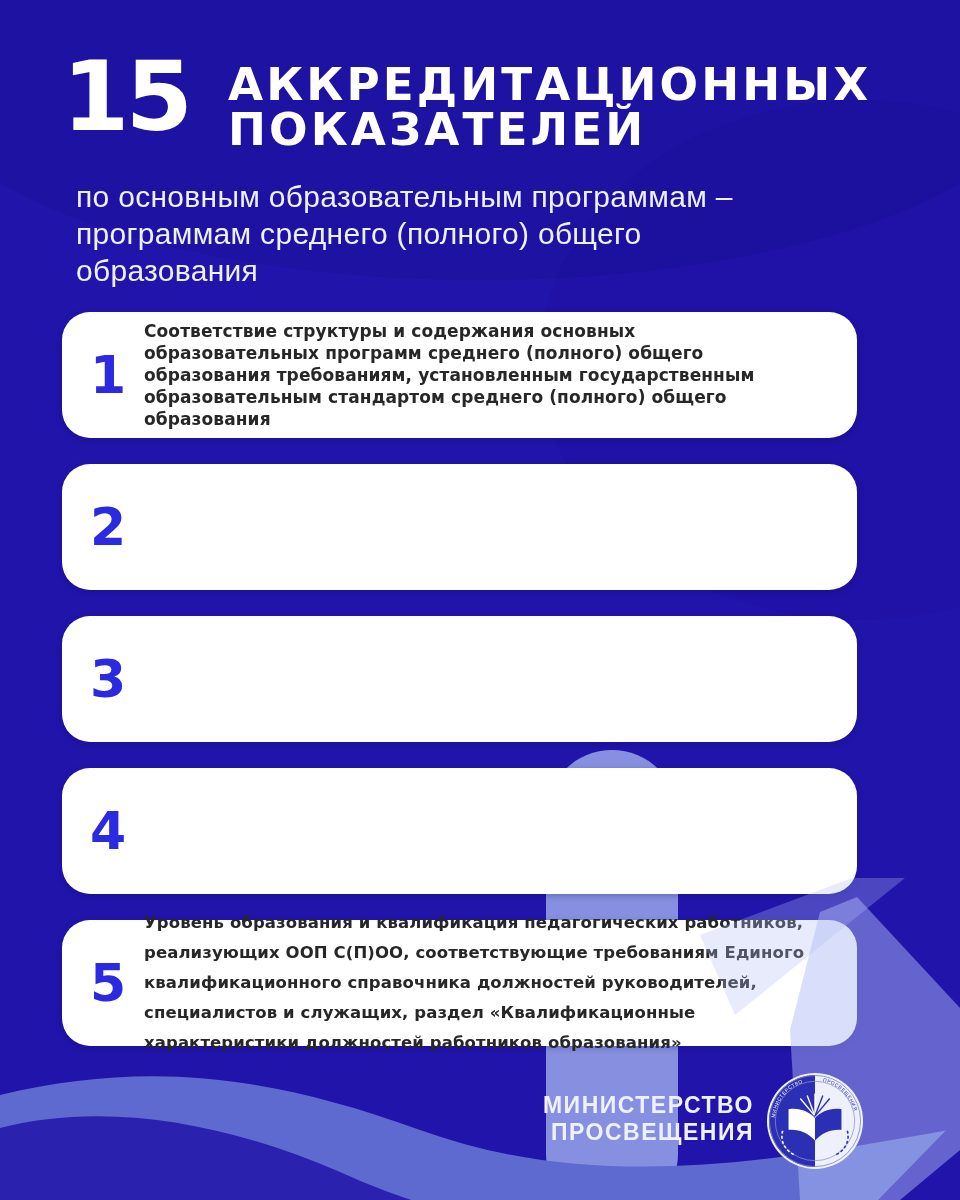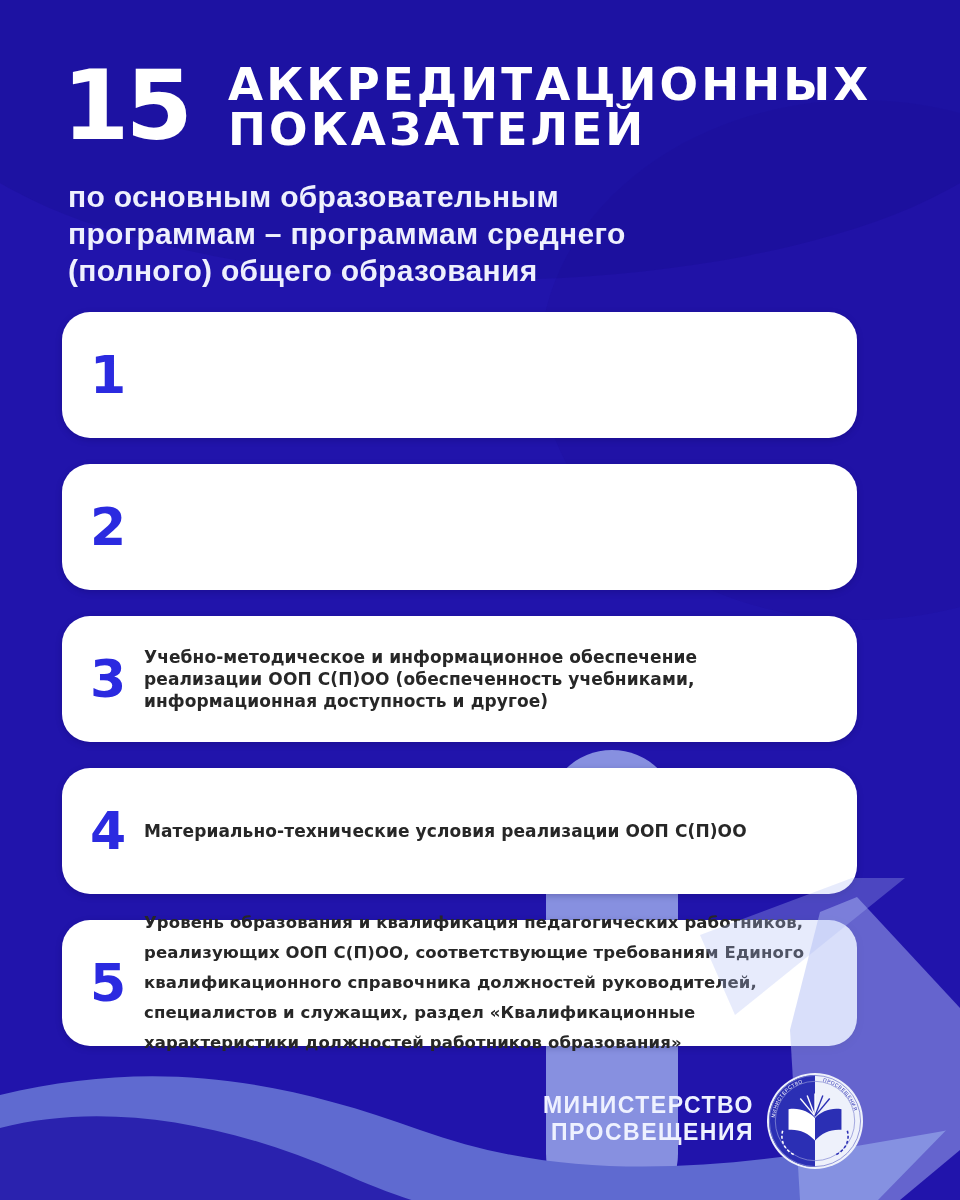--- a/index.html
+++ b/index.html
@@ -9,31 +9,31 @@
     background:#2114ab;
     font-family:"Liberation Sans",sans-serif;
   }
   .bg,.overlay{position:absolute;inset:0;width:100%;height:100%;pointer-events:none;}
   .overlay{z-index:5;}
 
   
   .count{
     position:absolute;left:62px;top:48px;z-index:2;
     font-family:"DejaVu Sans",sans-serif;font-weight:bold;
-    font-size:97px;line-height:1;letter-spacing:-4px;color:#ffffff;margin-top:9px;
+    font-size:97px;line-height:1;letter-spacing:-4px;color:#ffffff;
   }
   .title{
     position:absolute;left:228px;top:62px;z-index:2;
     font-family:"DejaVu Sans",sans-serif;font-weight:bold;
     font-size:44px;line-height:45px;letter-spacing:3px;color:#ffffff;
     transform:scaleX(1.03);transform-origin:left top;white-space:nowrap;
   }
   .subtitle{
-    position:absolute;left:68px;top:178px;z-index:2;width:660px;
-    font-size:30px;line-height:37px;font-weight:bold;letter-spacing:.3px;
+    position:absolute;left:76px;top:178px;z-index:2;width:660px;
+    font-size:30px;line-height:37px;font-weight:normal;letter-spacing:.3px;
     color:#eef0fd;margin:0;
   }
 
   
   .cards{position:absolute;left:62px;top:312px;width:795px;z-index:3;}
   .card{
     display:flex;align-items:center;height:126px;margin-bottom:26px;
     background:#ffffff;border-radius:28px;
     box-shadow:0 2px 6px rgba(10,5,80,.25);
   }
@@ -79,31 +79,30 @@
   <div class="count">15</div>
   <div class="title">
     <div>АККРЕДИТАЦИОННЫХ</div>
     <div>ПОКАЗАТЕЛЕЙ</div>
   </div>
   <p class="subtitle">по основным образовательным программам – программам среднего (полного) общего образования</p>
 
   <div class="cards">
     <section class="card">
       <div class="num">1</div>
+      <p class="txt">Соответствие структуры и содержания основных образовательных программ среднего (полного) общего образования требованиям, установленным государственным образовательным стандартом среднего (полного) общего образования</p>
     </section>
     <section class="card">
       <div class="num">2</div>
     </section>
     <section class="card">
       <div class="num">3</div>
-      <p class="txt">Учебно-методическое и информационное обеспечение реализации ООП С(П)ОО (обеспеченность учебниками, информационная доступность и другое)</p>
     </section>
     <section class="card">
       <div class="num">4</div>
-      <p class="txt">Материально-технические условия реализации ООП С(П)ОО</p>
     </section>
     <section class="card">
       <div class="num">5</div>
       <p class="txt">Уровень образования и квалификация педагогических работников, реализующих ООП С(П)ОО, соответствующие требованиям Единого квалификационного справочника должностей руководителей, специалистов и служащих, раздел «Квалификационные характеристики должностей работников образования»</p>
     </section>
   </div>
 
   <svg class="overlay" viewBox="0 0 960 1200" aria-hidden="true">
     <polygon points="800,1200 790,1030 820,912 857,897 960,1008 960,1150 900,1200" fill="rgba(175,188,245,0.48)"></polygon>
     <polygon points="700,935 852,878 905,878 735,1015" fill="rgba(175,188,245,0.30)"></polygon>

